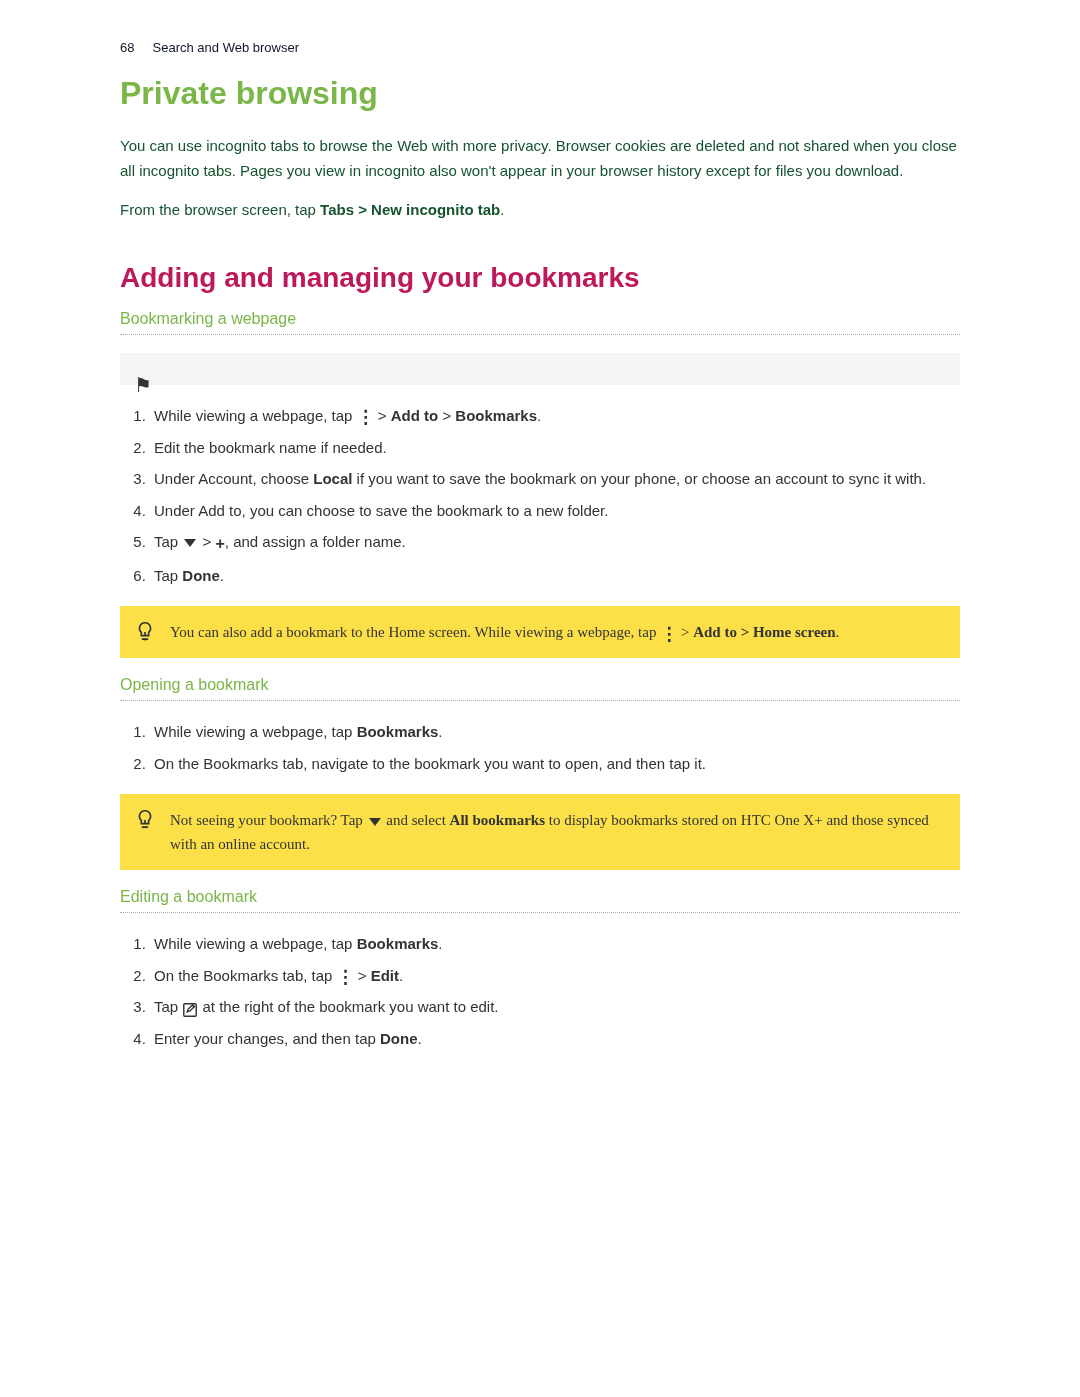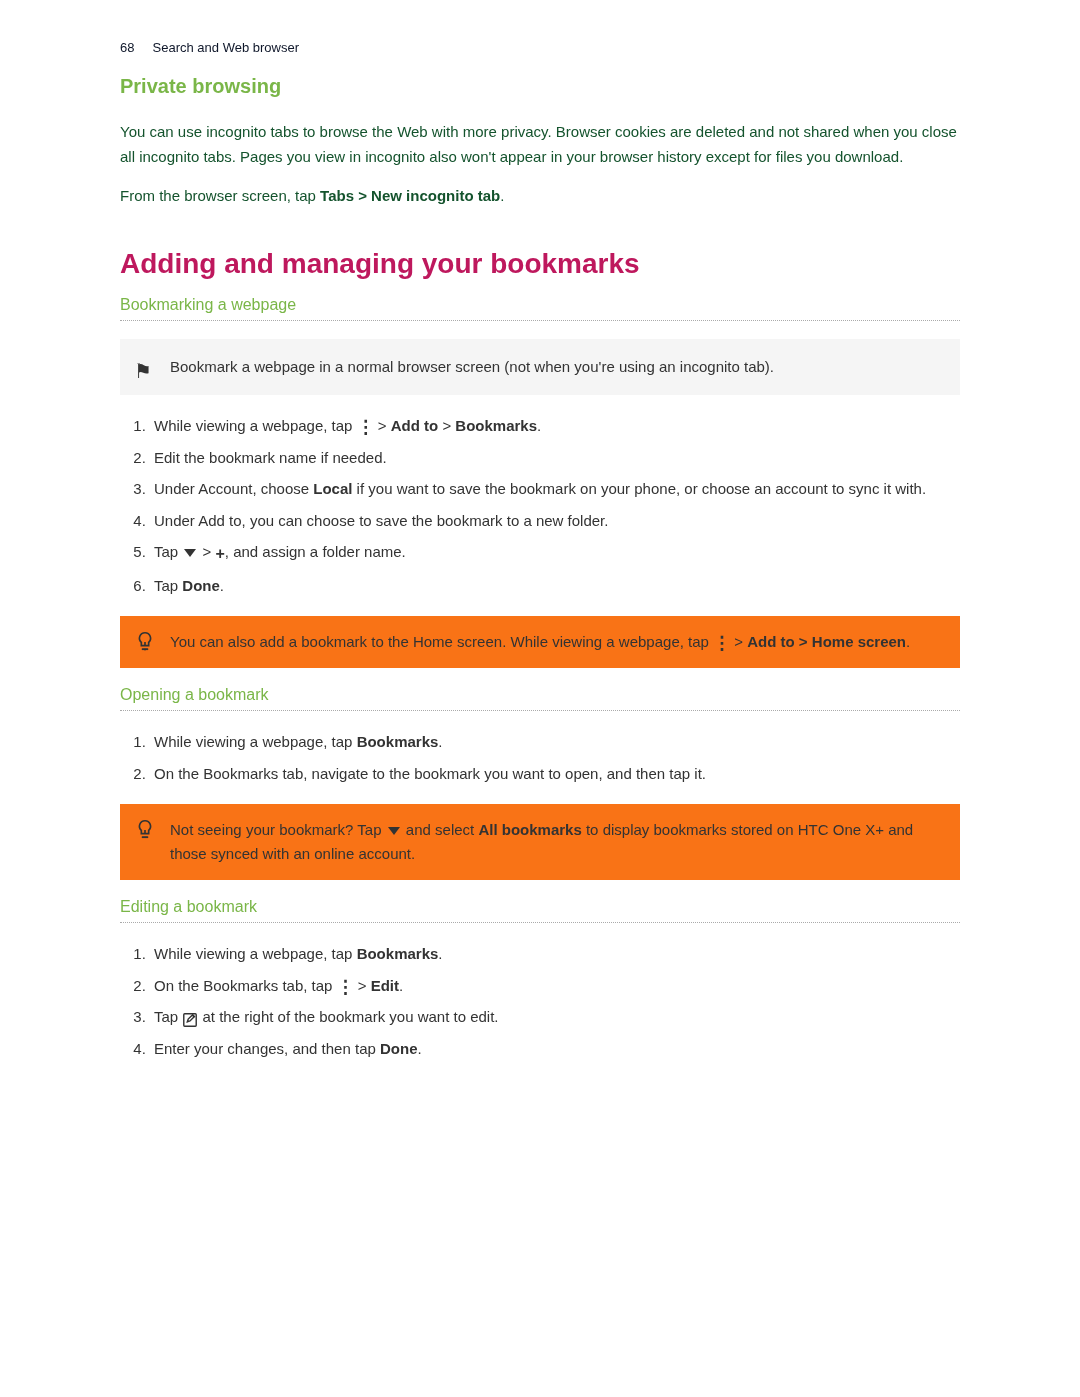--- a/index.html
+++ b/index.html
@@ -18,21 +18,21 @@
       padding: 40px 120px 60px 120px;
     }
 
     .page-number-line {
       font-size: 13px;
       color: #0f172a;
       margin-bottom: 20px;
     }
 
     h1.section-title {
-      font-size: 20px;
+      font-size: 32px;
       font-weight: bold;
       color: #7ab648;
       margin-bottom: 22px;
     }
 
     h2.section-title {
       font-size: 28px;
       font-weight: bold;
       color: #be185d;
       margin-top: 40px;
@@ -68,27 +68,28 @@
 
     .note-box .note-icon {
       position: absolute;
       left: 14px;
       top: 16px;
       font-size: 20px;
       color: #333;
     }
 
     .tip-box {
-      background: #f97316;
+      background: #fde047;
       padding: 14px 18px 14px 50px;
       margin: 18px 0;
       position: relative;
       font-size: 15px;
       line-height: 1.6;
       color: #333;
+      font-family: Liberation Serif, serif;
     }
 
     .tip-box .tip-icon {
       position: absolute;
       left: 14px;
       top: 14px;
     }
 
     .tip-icon svg {
       width: 22px;
@@ -171,21 +172,20 @@
 <p class="body-text">
   <span>From the browser screen, tap </span><span class="bold">Tabs &gt; New incognito tab</span><span>.</span>
 </p>
 
 <h2 class="section-title">Adding and managing your bookmarks</h2>
 
 <h3 class="subsection-title">Bookmarking a webpage</h3>
 
 <div class="note-box">
   <span class="note-icon flag-icon">⚑</span>
-  <span>Bookmark a webpage in a normal browser screen (not when you're using an incognito tab).</span>
 </div>
 
 <ol>
   <li>
     <span>While viewing a webpage, tap </span><span class="inline-icon-dots">⋮</span><span> &gt; </span><span class="bold">Add to</span><span> &gt; </span><span class="bold">Bookmarks</span><span>.</span>
   </li>
   <li>
     <span>Edit the bookmark name if needed.</span>
   </li>
   <li>

